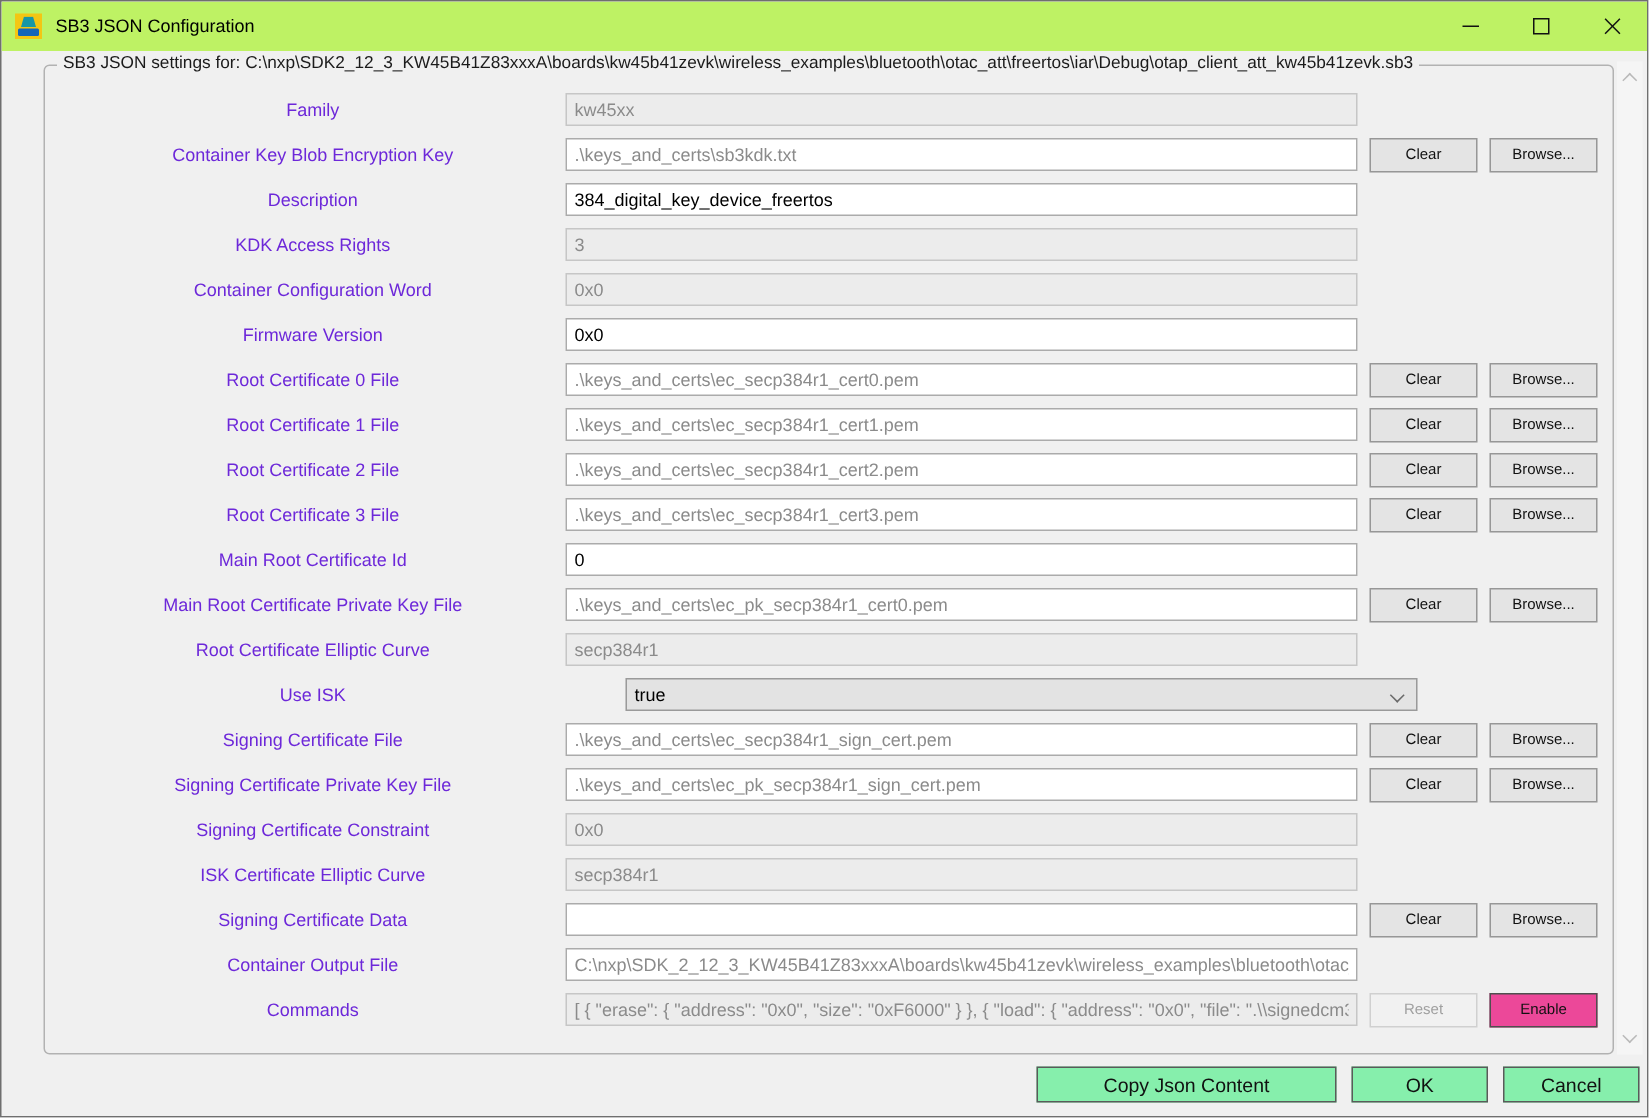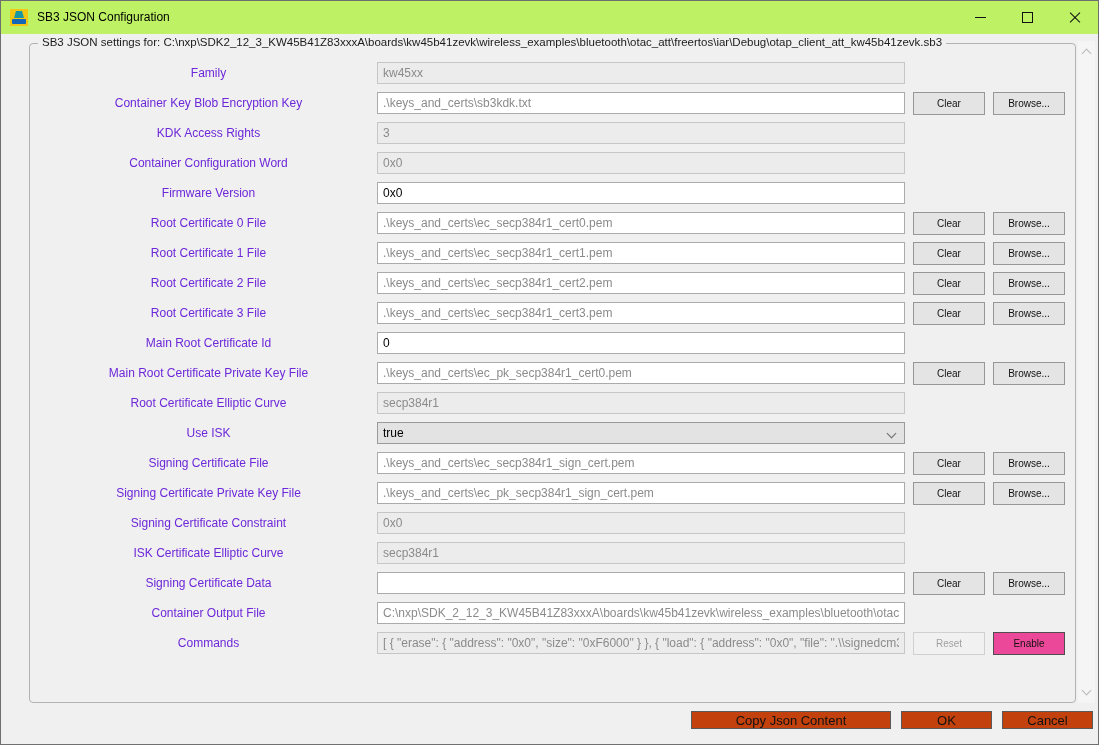--- a/index.html
+++ b/index.html
@@ -30,38 +30,38 @@
   .row{display:flex; align-items:center; height:30px;}
   .label{width:325px; flex:none; font-size:12px; color:#6d28d9; white-space:nowrap; overflow:hidden; padding-right:6px;text-align:center;}
   .field{width:528px; flex:none; height:22px; box-sizing:border-box; border:1px solid #ababab; background:#ffffff;
          display:flex; align-items:center; padding:0 5px; font-size:12px; position:relative;
          white-space:nowrap; overflow:hidden;}
   .field .val{white-space:pre; overflow:hidden;}
   .field.edit .val{color:#000;}
   .field.path .val{color:#8b8b8b;}
   .field.disabled{background:#ececec; border-color:#c6c6c6;}
   .field.disabled .val{color:#8b8b8b;}
-  .field.combo{background:#e3e3e3; border-color:#9a9a9a;}
+  .field.combo{background:#e3e3e3; border-color:#9a9a9a;margin-left:40px;}
   .field.combo .val{color:#000;}
   .chevron{position:absolute; right:9px; top:7px; width:6px; height:6px;
            border-right:1px solid #6a6a6a; border-bottom:1px solid #6a6a6a; transform:rotate(45deg);}
   
   .btn{flex:none; width:72px; height:23px; margin-left:8px; box-sizing:border-box; font-family:inherit;
        font-size:10px; color:#111; background:#e4e4e4; border:1px solid #979797; cursor:default;}
   .btn + .btn{}
   .btn.strong{border-color:#4f4f4f; background:#ec4899;}
   .btn.disabled{background:#f1f1f1; border-color:#d0d0d0; color:#a0a0a0;}
   
   .scrollbar{position:absolute; top:40px; right:3px; width:17px; height:662px; background:#f5f5f5;}
   .sb-arrow{position:absolute; left:5px; width:6px; height:6px; border-right:1.5px solid #b9b9b9; border-bottom:1.5px solid #b9b9b9;}
   .sb-arrow.up{top:9px; transform:rotate(-135deg);}
   .sb-arrow.down{bottom:9px; transform:rotate(45deg);}
   
-  .footer-btn{position:absolute; top:710px; height:18px; box-sizing:border-box; font-family:inherit; font-size:13px;
-       color:#111; background:#c2410c; border:1px solid #5a5a5a; cursor:default;}
+  .footer-btn{position:absolute; top:710px; height:24px; box-sizing:border-box; font-family:inherit; font-size:13px;
+       color:#111; background:#86efac; border:1px solid #5a5a5a; cursor:default;}
   #copyBtn{left:690px; width:200px;}
   #okBtn{left:900px; width:91px;}
   #cancelBtn{left:1001px; width:91px;}
 </style>
 </head>
 <body>
 
 <div class="window">
 
   <div class="titlebar">
@@ -94,20 +94,26 @@
         </div>
         <div class="row">
           <span class="label">Container Key Blob Encryption Key</span>
           <div class="field path">
             <span class="val">.\keys_and_certs\sb3kdk.txt</span>
           </div>
           <button class="btn">Clear</button>
           <button class="btn">Browse...</button>
         </div>
         <div class="row">
+          <span class="label">Description</span>
+          <div class="field edit">
+            <span class="val">384_digital_key_device_freertos</span>
+          </div>
+        </div>
+        <div class="row">
           <span class="label">KDK Access Rights</span>
           <div class="field disabled">
             <span class="val">3</span>
           </div>
         </div>
         <div class="row">
           <span class="label">Container Configuration Word</span>
           <div class="field disabled">
             <span class="val">0x0</span>
           </div>

